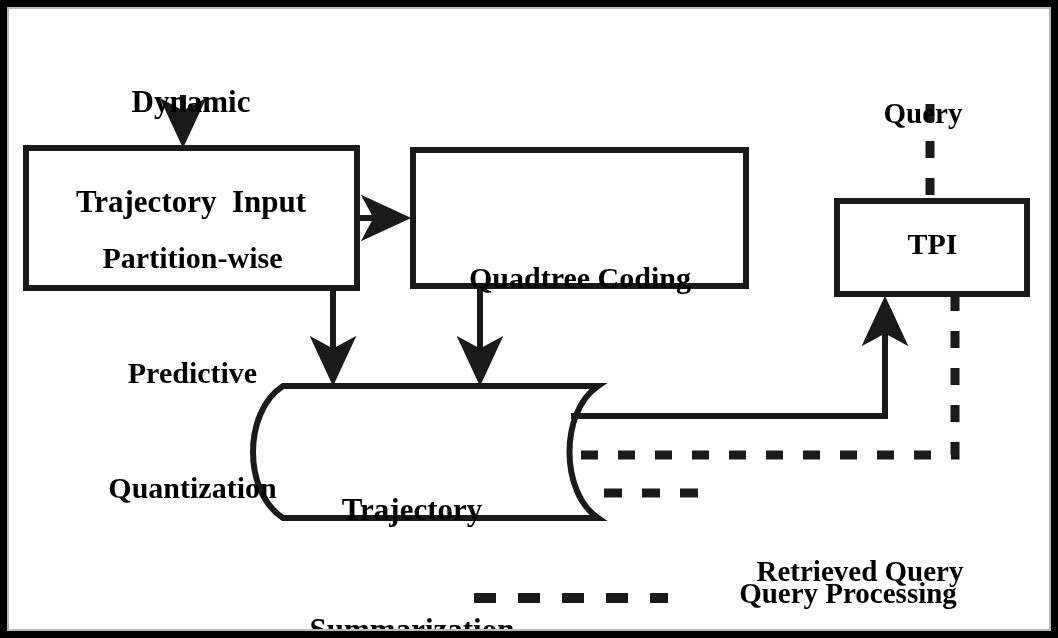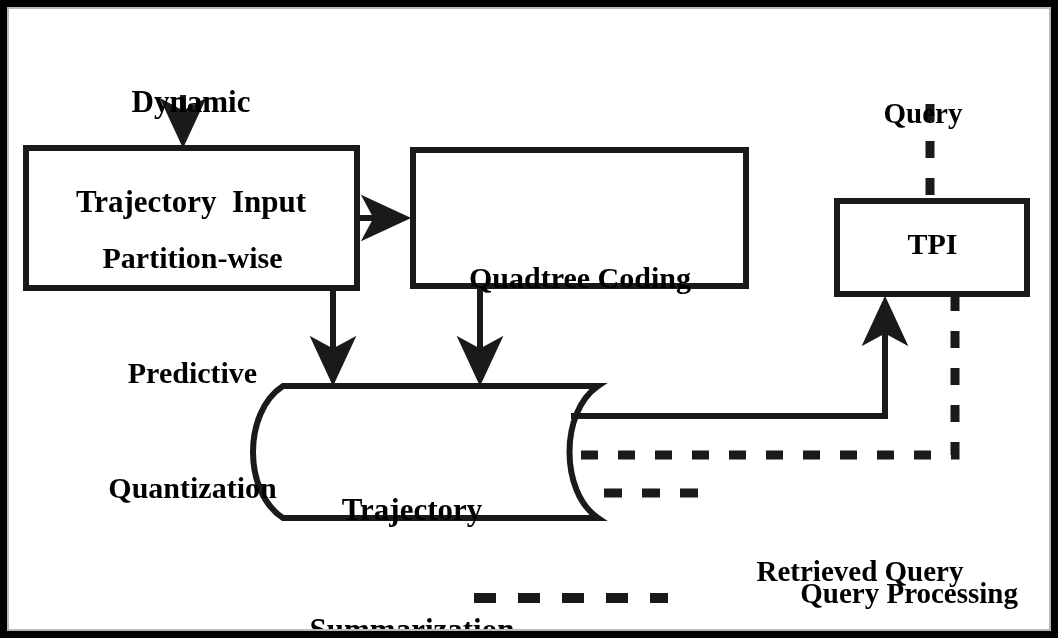--- a/index.html
+++ b/index.html
@@ -33,21 +33,21 @@
     text-align:center;
   }
   .lbl-input{left:26px;top:18px;width:330px;font-size:31px;}
   .lbl-input .l2{letter-spacing:0px;}
   .lbl-query{left:838px;top:66px;width:170px;font-size:29px;margin-top:32px;}
   .lbl-box1{left:30px;top:162px;width:325px;font-size:30px;line-height:1.28;}
   .lbl-box2{left:416px;top:182px;width:328px;font-size:30px;line-height:1.28;}
   .lbl-tpi{left:845px;top:228px;width:175px;font-size:30px;text-align:center;}
   .lbl-cyl{left:262px;top:409px;width:300px;font-size:31px;line-height:1.3;}
   .lbl-legend1{left:700px;top:474px;width:320px;font-size:29px;line-height:1.35;text-align:center;}
-  .lbl-legend2{left:678px;top:578px;width:340px;font-size:29px;text-align:right;}
+  .lbl-legend2{left:678px;top:578px;width:340px;font-size:29px;text-align:center;}
 </style>
 </head>
 <body>
 
 <div id="root">
 
   <div class="stage">
 
     <svg class="layer" viewBox="0 0 1058 638">
       <defs>

